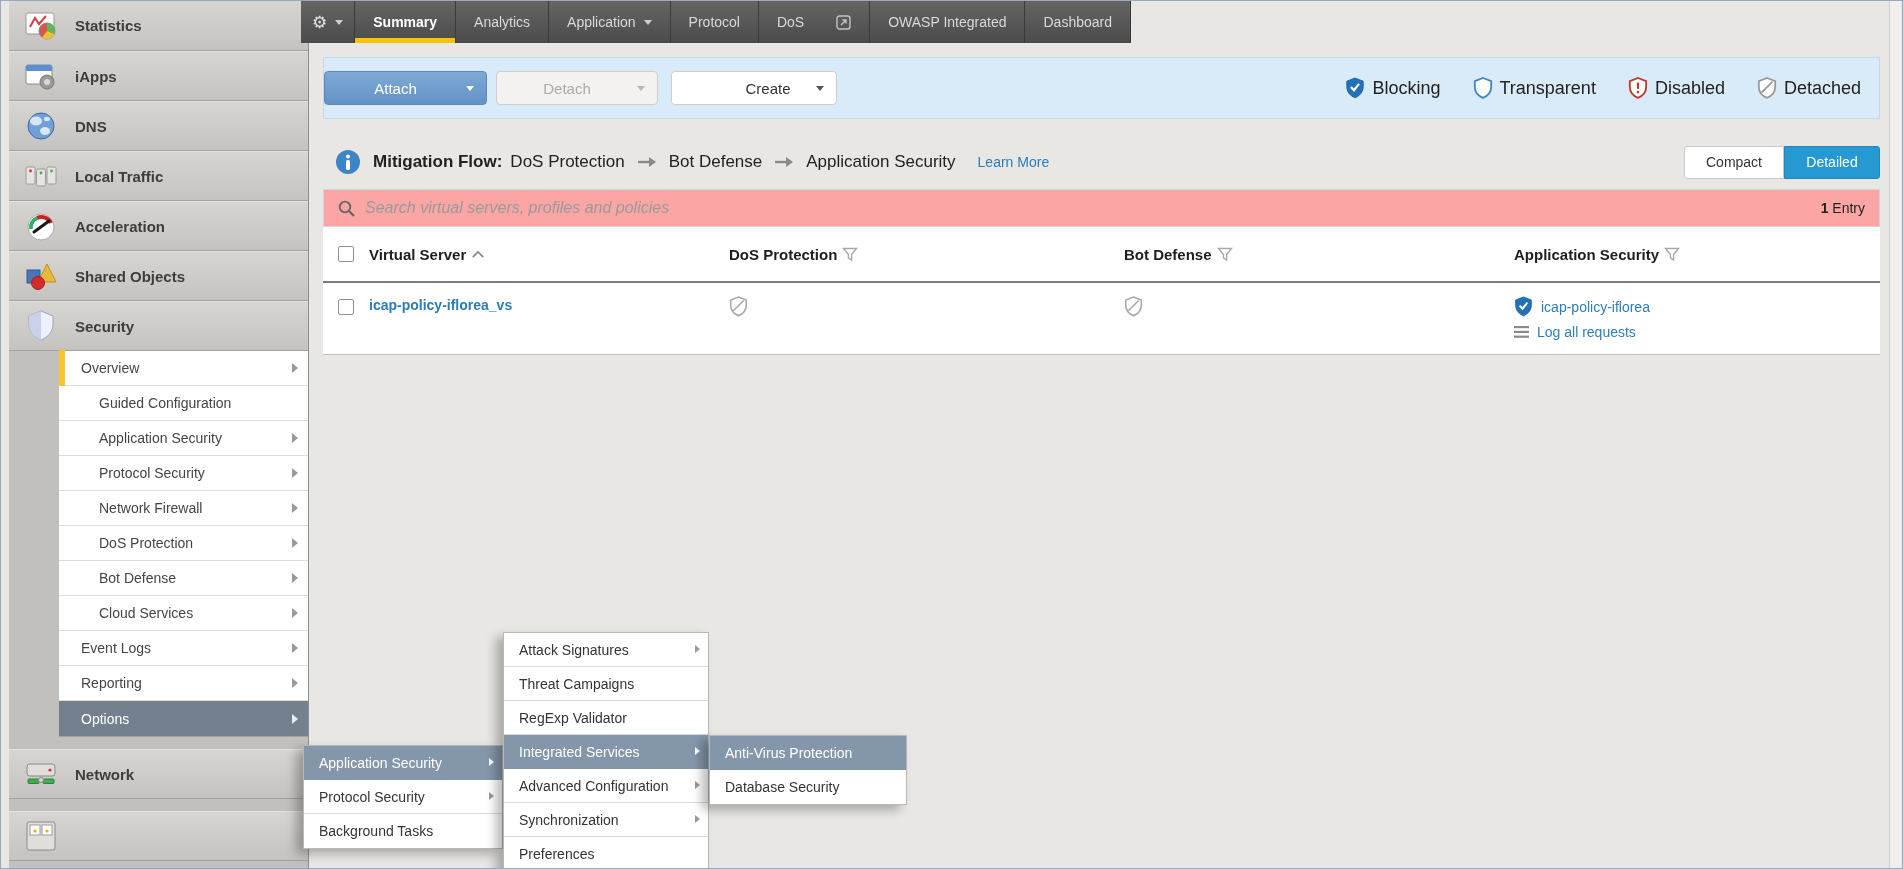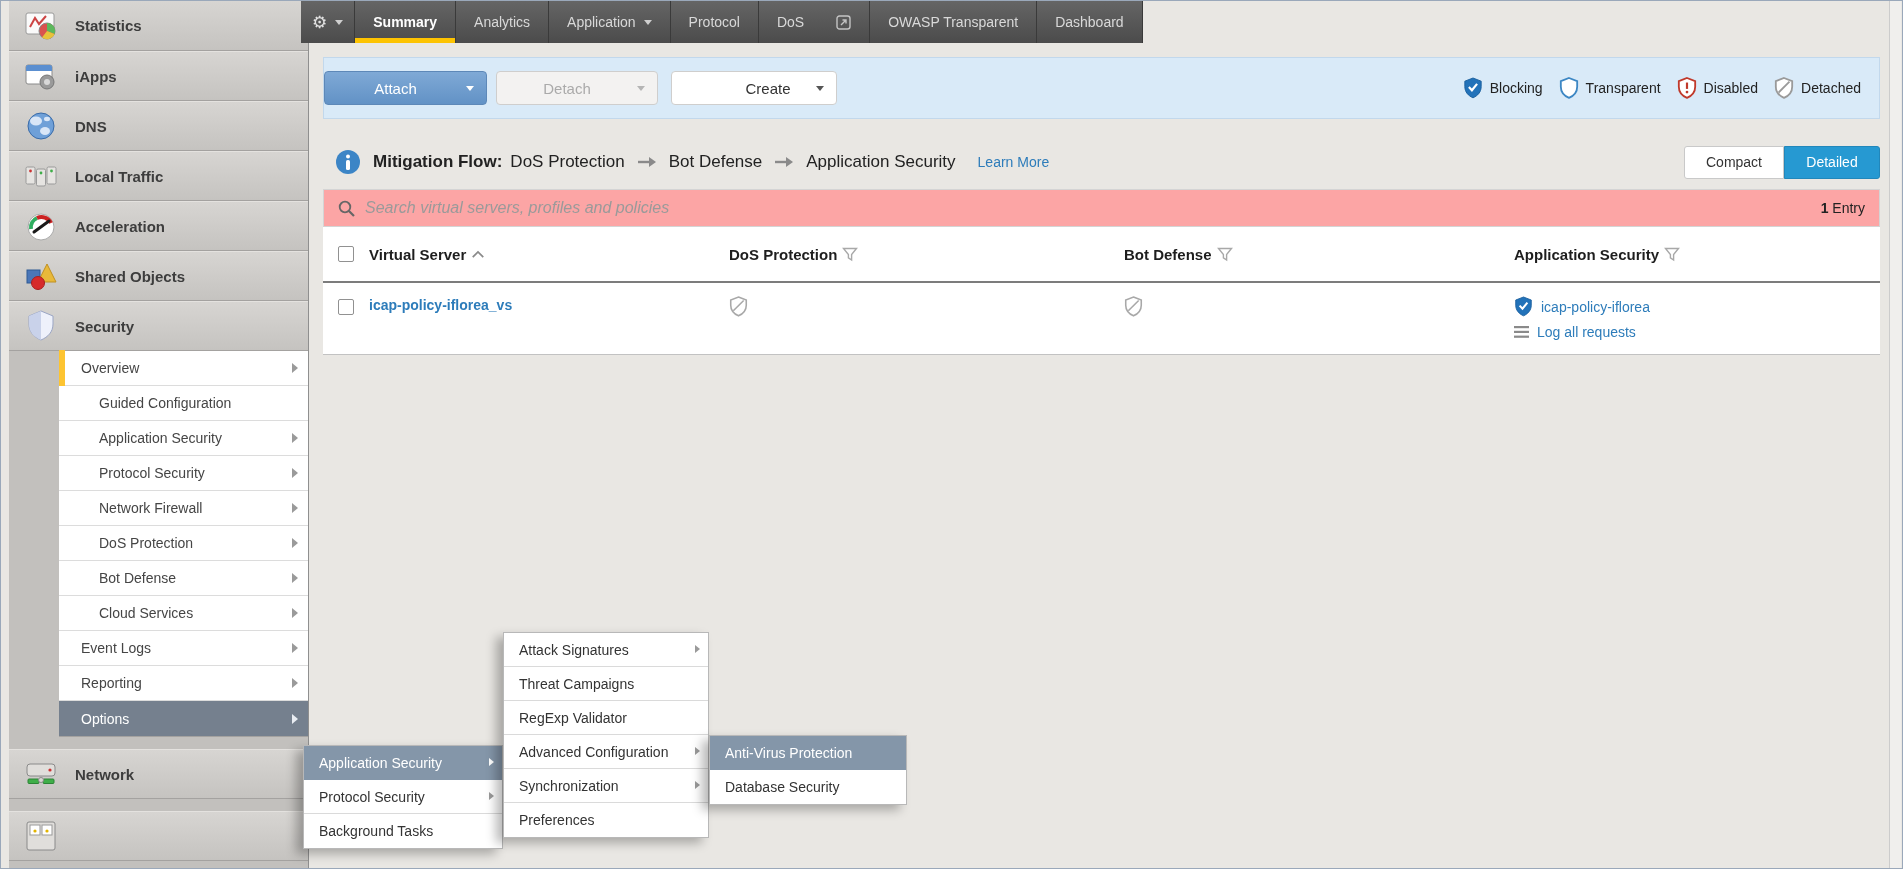--- a/index.html
+++ b/index.html
@@ -41,21 +41,21 @@
     border:1px solid #c2d8ec; display:flex; align-items:center; }
   .btn { height:34px; border-radius:4px; font-size:15px; display:flex; align-items:center; cursor:pointer; }
   .btn .btn-label { flex:1; text-align:center; }
   .btn .caret-down { margin-right:12px; }
   .btn-attach { width:163px; background:linear-gradient(#7fa9d6,#6292c6); border:1px solid #5d88b8; color:#fff; }
   .btn-attach .caret-down { border-top-color:#fff; }
   .btn-detach { margin-left:9px; width:162px; background:#f3f2f1; border:1px solid #cfcecd; color:#aaa; cursor:default; }
   .btn-detach .caret-down { border-top-color:#b5b5b5; }
   .btn-create { margin-left:13px; width:166px; background:#fff; border:1px solid #cfcecd; color:#333;padding-left:48px; }
   .btn-create .caret-down { border-top-color:#555; }
-  .legend { margin-left:auto; margin-right:18px; display:flex; gap:16px; align-items:center; font-size:14px; color:#222; }
+  .legend { margin-left:auto; margin-right:18px; display:flex; gap:32px; align-items:center; font-size:18px; color:#222; }
   .legend-item { display:flex; align-items:center; gap:7px; }
 
   
   .flowbar { position:absolute; left:322px; top:140px; width:1557px; height:42px; display:flex; align-items:center; }
   .info-icon { width:26px; height:26px; margin-left:12px; margin-right:12px; flex:0 0 26px; }
   .flow-title { font-size:17px; font-weight:bold; color:#222; margin-right:8px; }
   .flow-step { font-size:17px; color:#222; }
   .flow-arrow { margin:0 12px; }
   .learn-more { font-size:14px; color:#2d7cba; margin-left:22px; cursor:pointer; }
   .viewtoggle { margin-left:auto; display:flex; }
@@ -260,21 +260,21 @@
       <span>Protocol</span>
     </div>
     <div class="tab">
       <span>DoS</span>
       <svg width="15" height="15" viewBox="0 0 15 15" style="margin-left:24px">
         <rect x="1" y="1" width="13" height="13" rx="2.5" fill="none" stroke="#c4c4c4" stroke-width="1.4"></rect>
         <path d="M5 10 L10 5 M6.5 5 H10 V8.5" fill="none" stroke="#c4c4c4" stroke-width="1.4"></path>
       </svg>
     </div>
     <div class="tab">
-      <span>OWASP Transparent</span>
+      <span>OWASP Integrated</span>
     </div>
     <div class="tab">
       <span>Dashboard</span>
     </div>
   </div>
 
   <div class="toolbar">
     <div class="btn btn-attach">
       <span class="btn-label">Attach</span>
       <span class="caret-down"></span>
@@ -443,20 +443,24 @@
     <div class="menu-item">
       <span>Attack Signatures</span>
       <span class="chev"></span>
     </div>
     <div class="menu-item">
       <span>Threat Campaigns</span>
     </div>
     <div class="menu-item">
       <span>RegExp Validator</span>
     </div>
+    <div class="menu-item hl">
+      <span>Integrated Services</span>
+      <span class="chev"></span>
+    </div>
     <div class="menu-item">
       <span>Advanced Configuration</span>
       <span class="chev"></span>
     </div>
     <div class="menu-item">
       <span>Synchronization</span>
       <span class="chev"></span>
     </div>
     <div class="menu-item">
       <span>Preferences</span>

